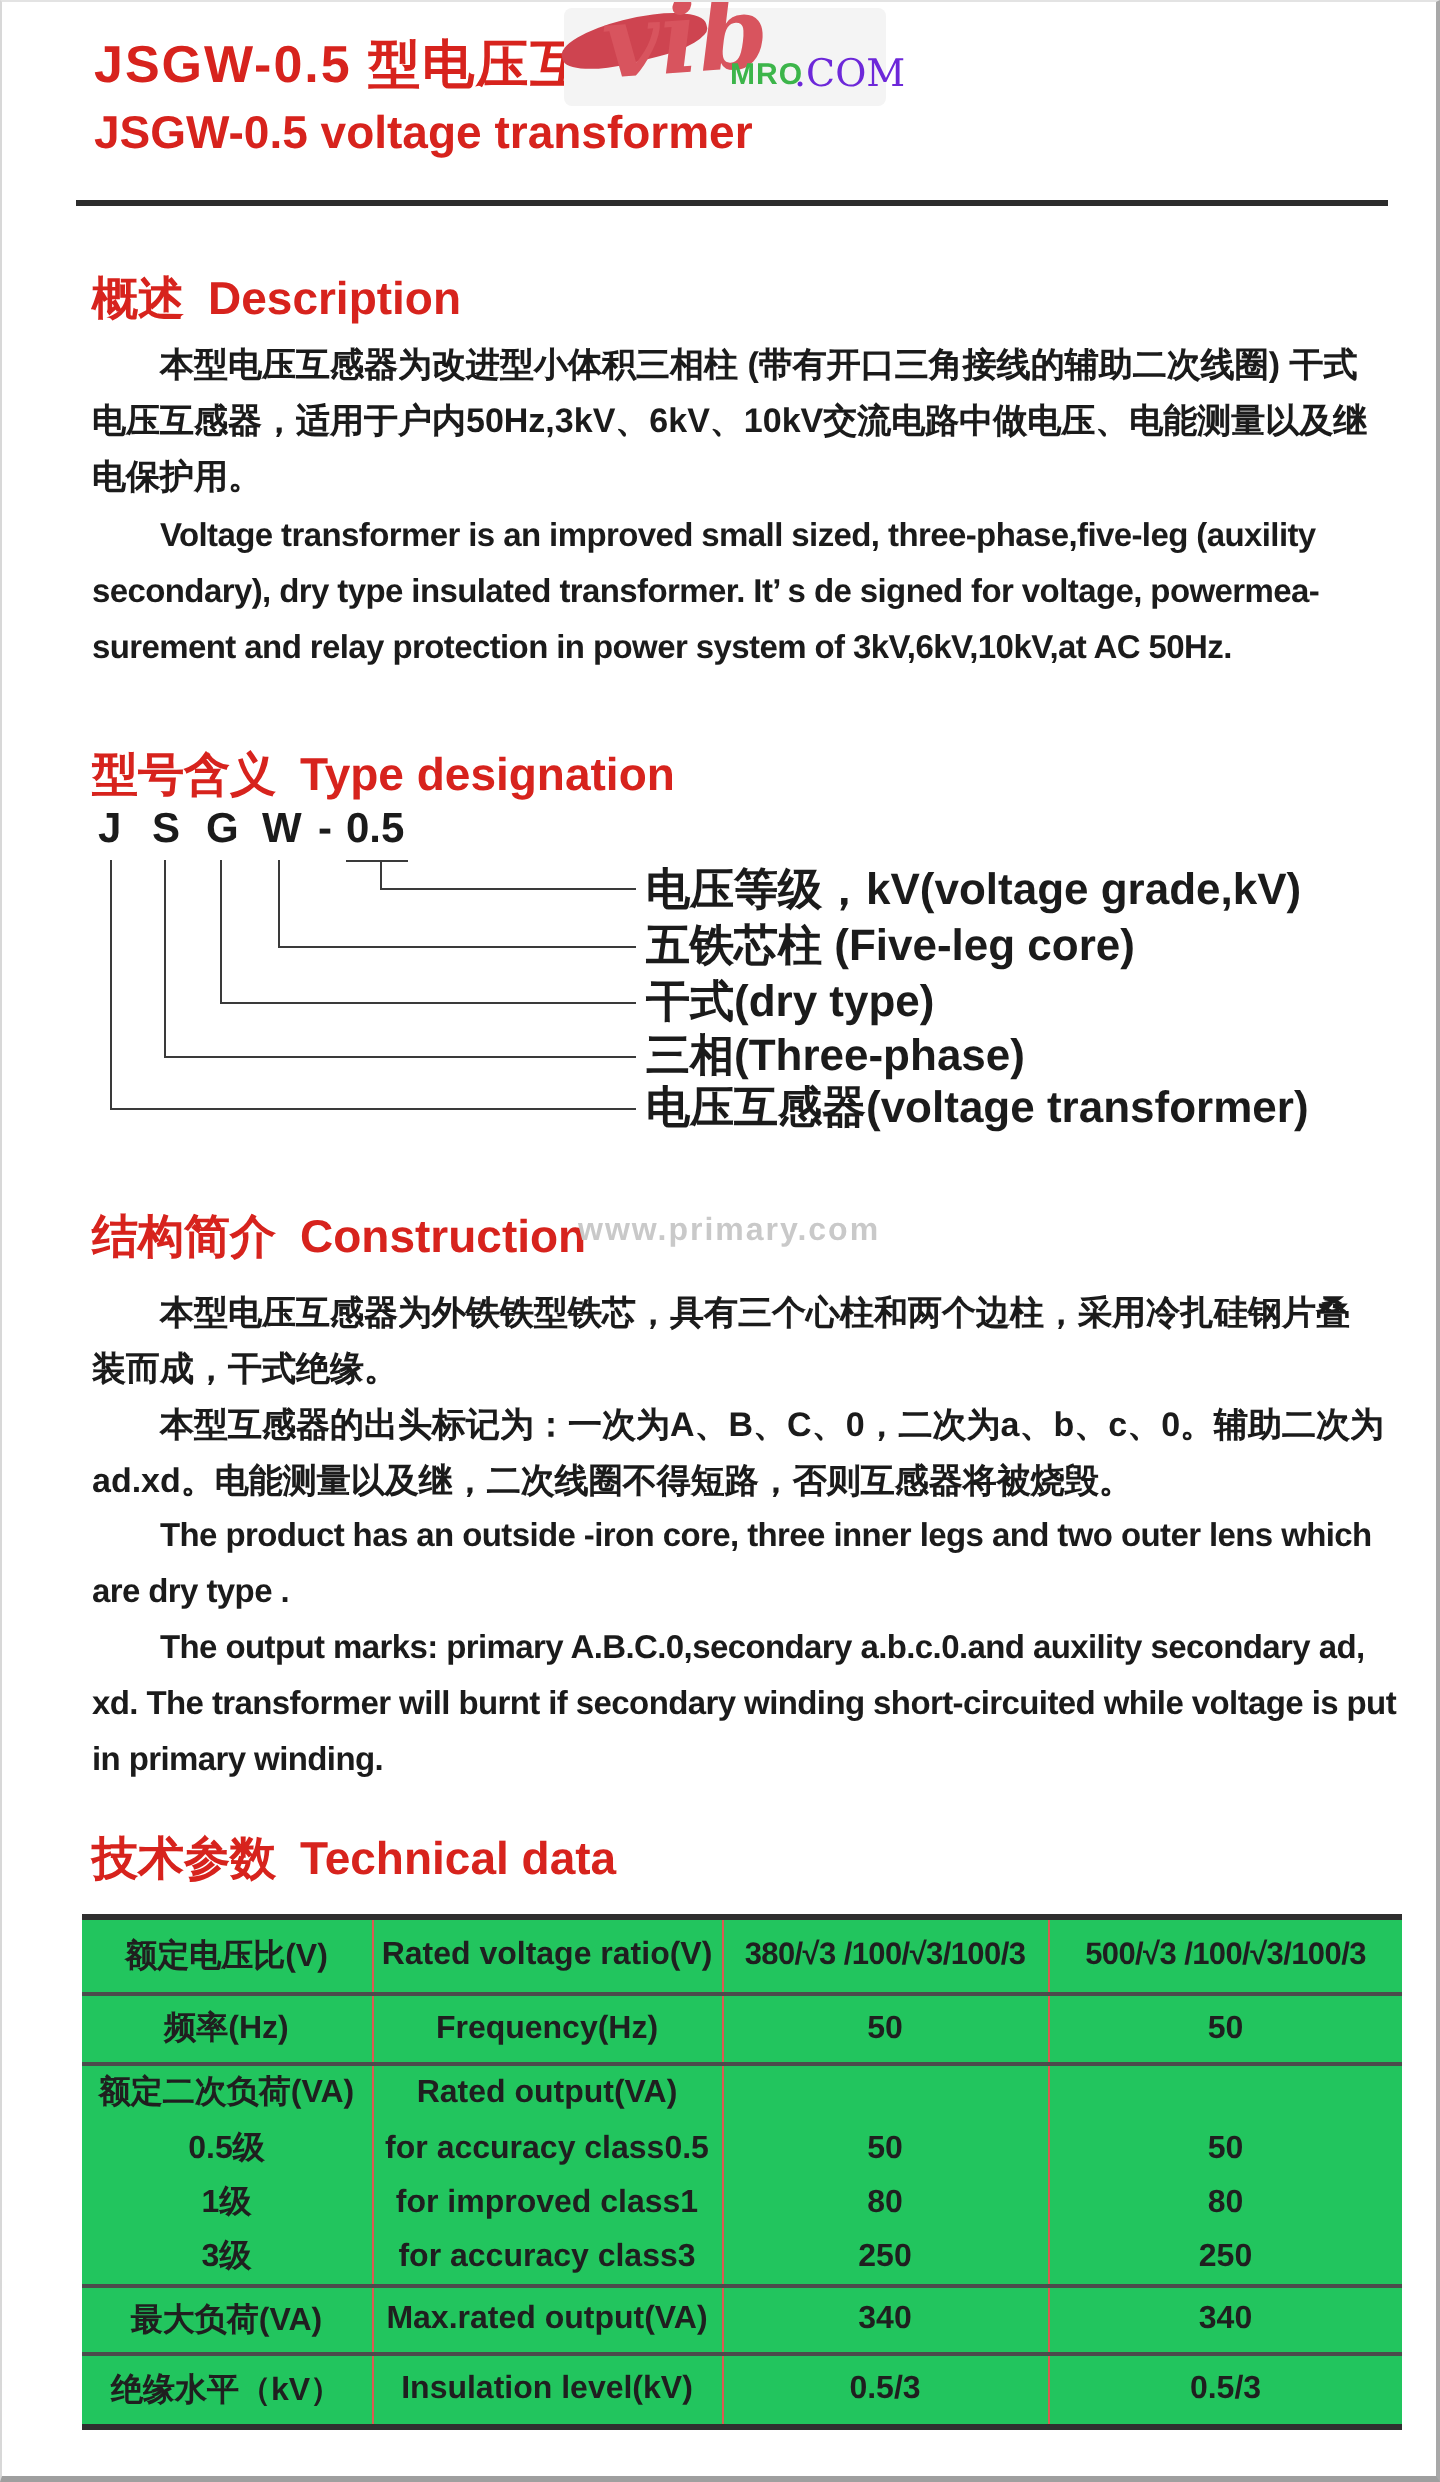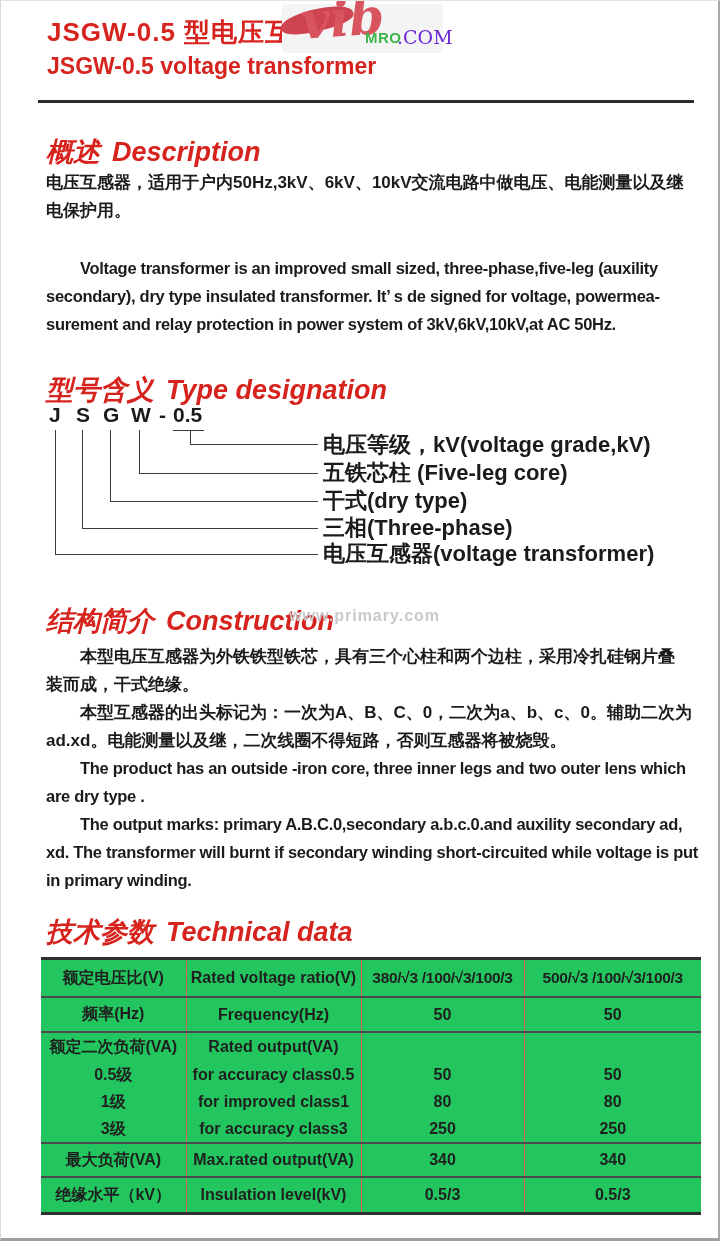--- a/index.html
+++ b/index.html
@@ -16,21 +16,21 @@
   .title-en{left:46px;top:52px;font-size:23px;font-weight:bold;color:#d7231d;white-space:nowrap;}
   .rule{left:37px;top:99px;width:656px;height:3px;background:#2c2c2c;}
   
   .logo-box{left:281px;top:3px;width:161px;height:49px;background:#f4f4f4;border-radius:4px;}
   .logo-blob{left:279px;top:8px;width:74px;height:22px;background:#ce4450;border-radius:55% 65% 45% 55%;transform:rotate(-14deg);}
   .logo-script{left:300px;top:-12px;font-family:"DejaVu Serif","Liberation Serif",serif;font-style:italic;font-weight:bold;font-size:50px;color:#d8545e;transform:rotate(-4deg);}
   .logo-mro{left:364px;top:28px;font-size:15px;font-weight:bold;color:#3cb54a;letter-spacing:.5px;}
   .logo-com{left:396px;top:25px;font-family:"DejaVu Serif","Liberation Serif",serif;font-size:19px;color:#6d28d9;}
   .cons-watermark{left:288px;top:606px;font-size:16px;font-weight:600;color:#c9c9c9;letter-spacing:1px;}
   
-  .h2{font-size:27px;font-weight:bold;color:#d7231d;white-space:nowrap;font-style:italic;}
+  .h2{font-size:23px;font-weight:bold;color:#d7231d;white-space:nowrap;}
   .h2 .en{margin-left:12px;}
   .h2-desc{left:45px;top:133px;}
   .h2-type{left:45px;top:371px;}
   .h2-cons{left:45px;top:602px;}
   .h2-tech{left:45px;top:913px;}
   
   .para{left:45px;width:655px;}
   .pline{height:28px;line-height:28px;font-size:17px;font-weight:600;white-space:nowrap;color:#1b1b1b;}
   .para.en .pline{font-size:16.5px;letter-spacing:-0.3px;}
   .indent{padding-left:34px;}
@@ -70,20 +70,21 @@
   <div class="abs logo-mro">MRO</div>
   <div class="abs logo-com">.COM</div>
 
   <div class="abs title-en">JSGW-0.5 voltage transformer</div>
   <div class="abs rule"></div>
 
   <div class="abs h2 h2-desc">
     <span class="zh">概述</span><span class="en">Description</span>
   </div>
   <div class="abs para p-desc-zh">
+    <div class="pline indent">本型电压互感器为改进型小体积三相柱 (带有开口三角接线的辅助二次线圈) 干式</div>
     <div class="pline">电压互感器，适用于户内50Hz,3kV、6kV、10kV交流电路中做电压、电能测量以及继</div>
     <div class="pline">电保护用。</div>
   </div>
   <div class="abs para en p-desc-en">
     <div class="pline indent">Voltage transformer is an improved small sized, three-phase,five-leg (auxility</div>
     <div class="pline">secondary), dry type insulated transformer. It’ s de signed for voltage, powermea-</div>
     <div class="pline">surement and relay protection in power system of 3kV,6kV,10kV,at AC 50Hz.</div>
   </div>
 
   <div class="abs h2 h2-type">

